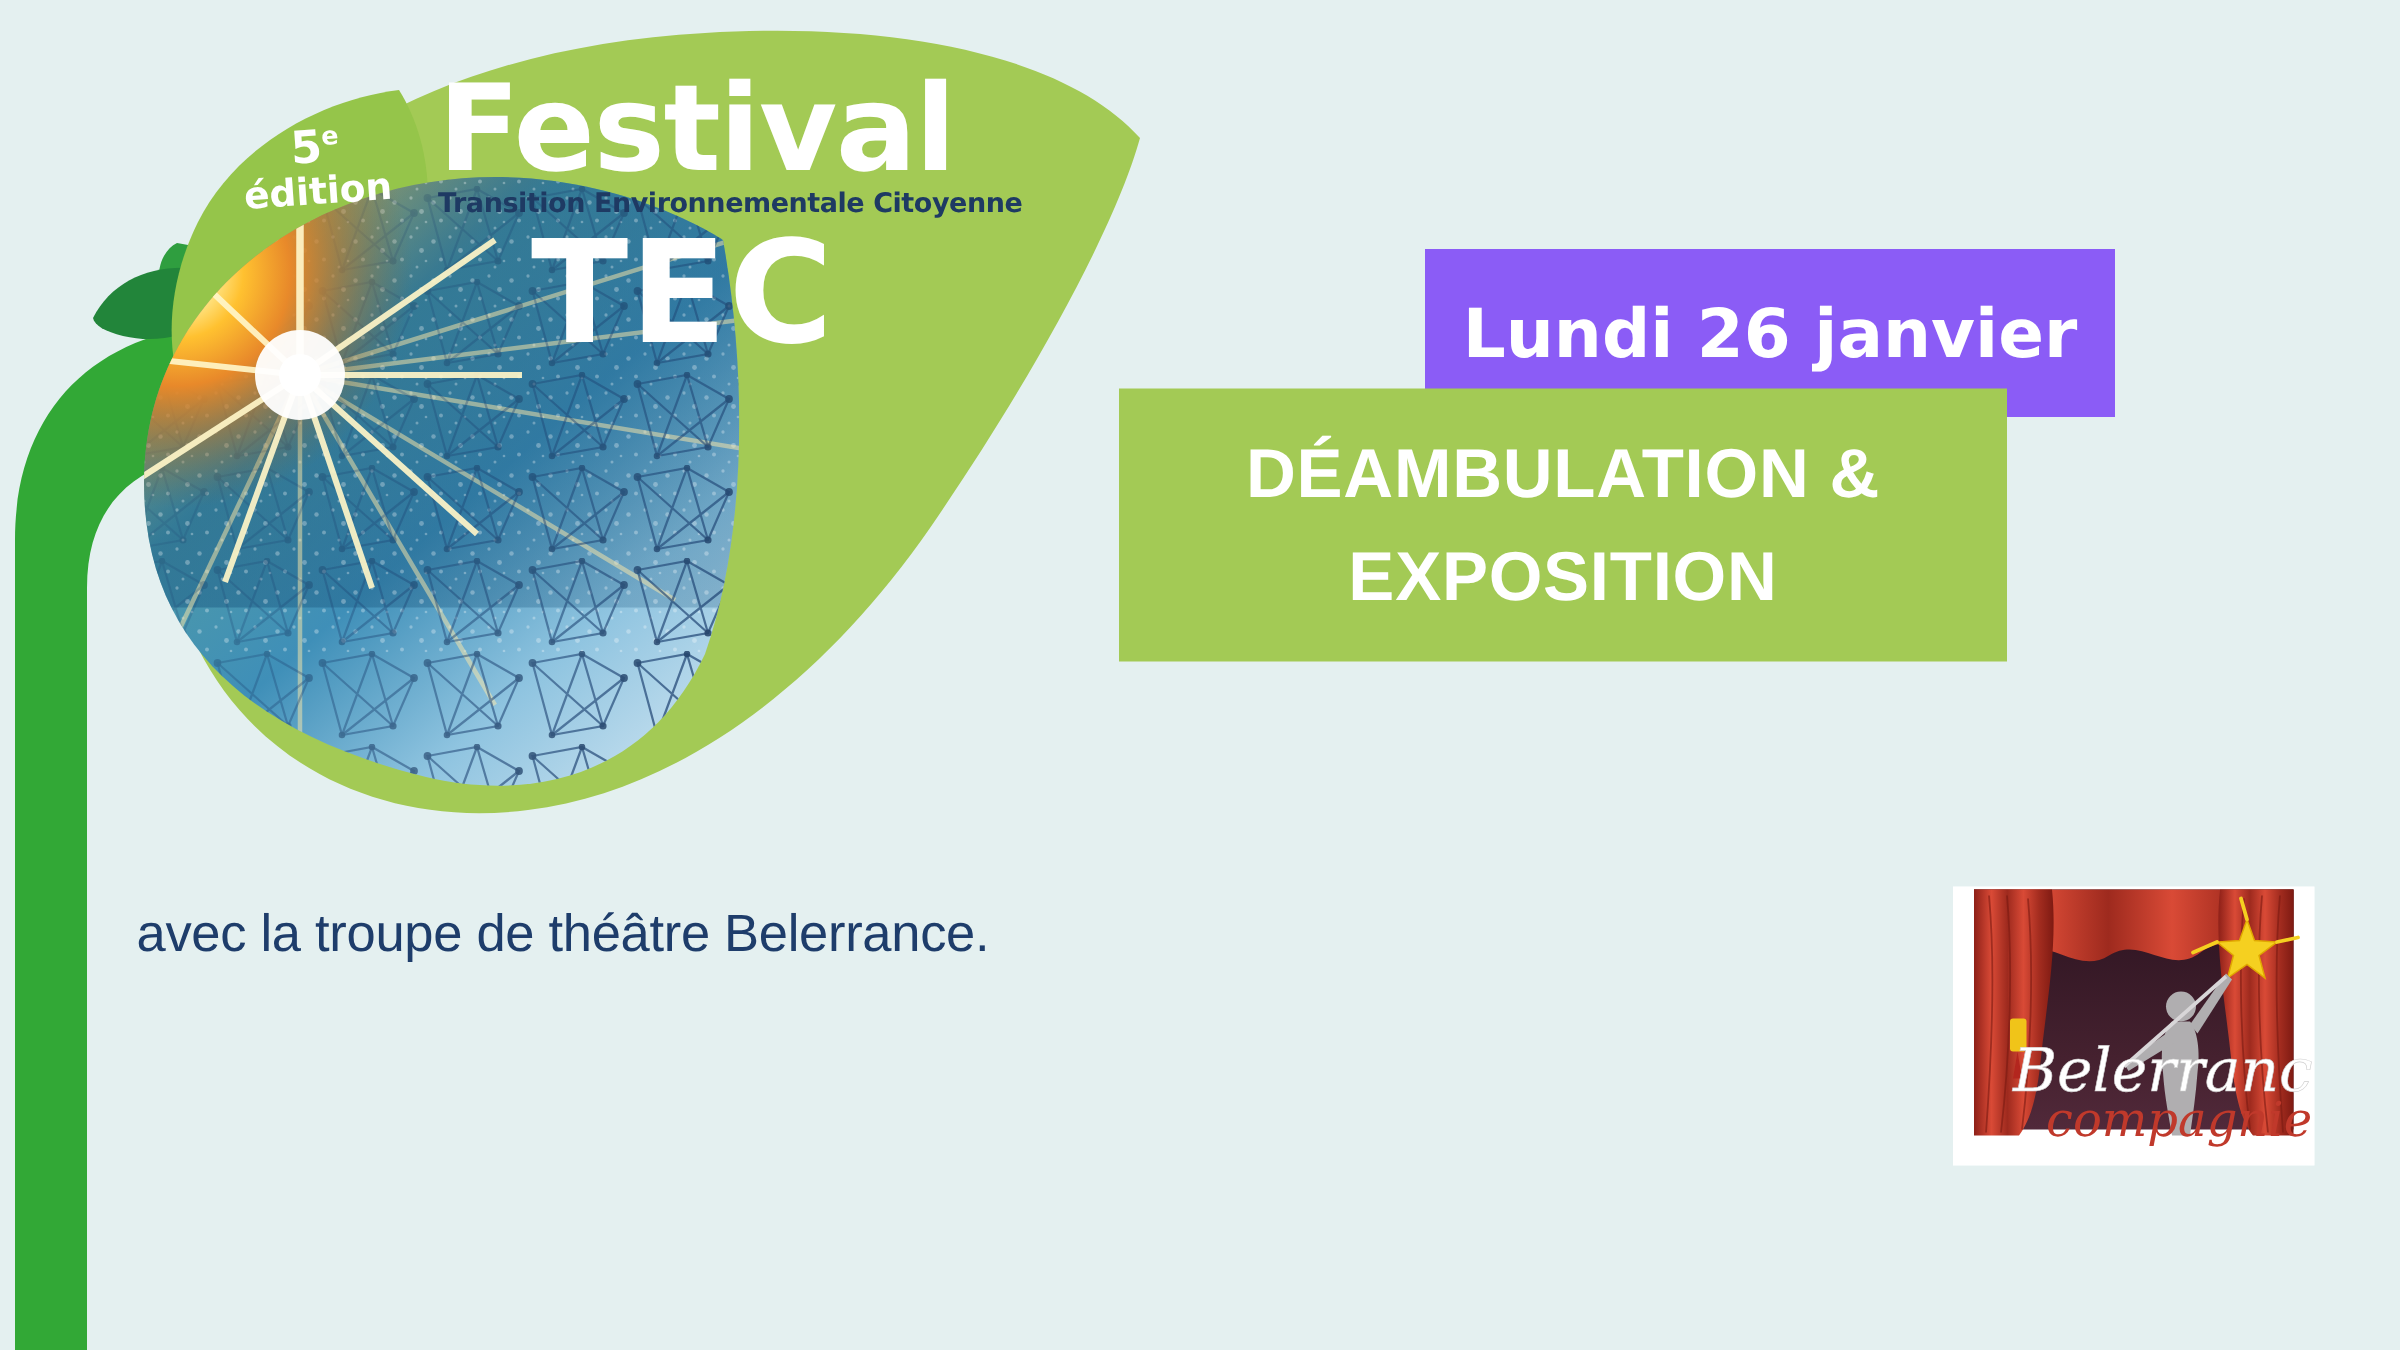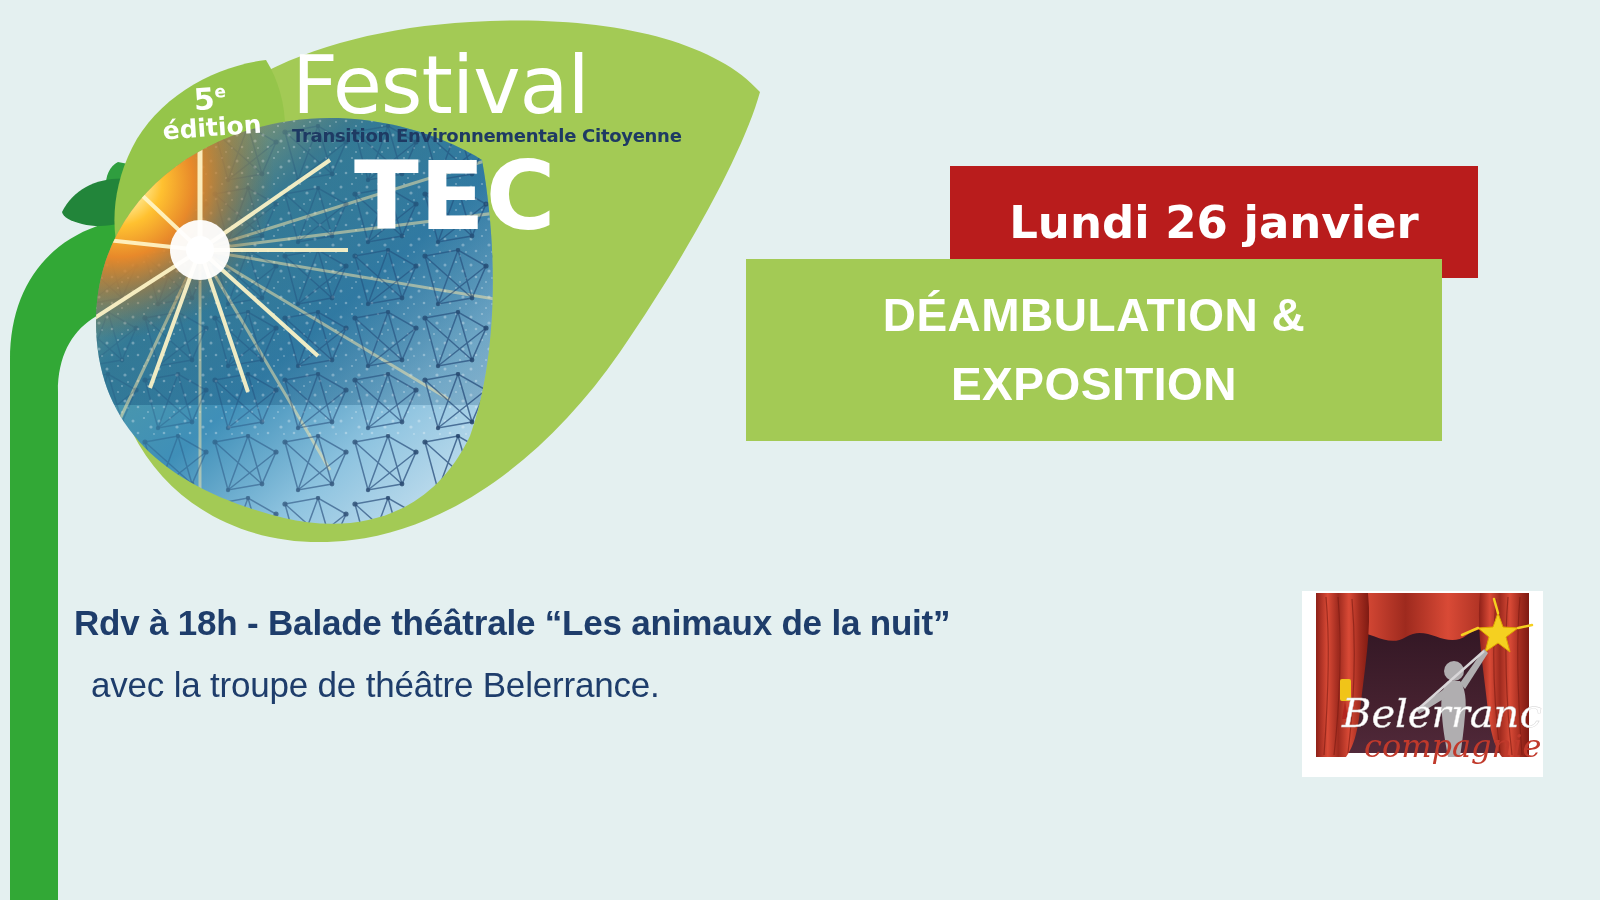--- a/index.html
+++ b/index.html
@@ -16,21 +16,21 @@
   
   #plant-graphic { position:absolute; left:0; top:0; width:800px; height:900px; }
 
   
   .logo-text-block {
     position:absolute; left:292px; top:48px; width:340px;
     text-align:left; pointer-events:none;
   }
   #festival-word {
     font-family:"DejaVu Sans", sans-serif;
-    font-weight:normal; font-size:80px; line-height:0.95;
+    font-weight:bold; font-size:80px; line-height:0.95;
     color:#ffffff; letter-spacing:-1px;
   }
   #festival-tagline {
     font-family:"DejaVu Sans", sans-serif;
     font-weight:bold; font-size:18px; line-height:1.15;
     color:#1e3a63; letter-spacing:-0.3px; margin-top:2px;
     white-space:nowrap;
   }
   #tec-word {
     font-family:"DejaVu Sans", sans-serif;
@@ -46,34 +46,34 @@
     font-family:"DejaVu Sans", sans-serif; font-weight:bold;
     transform:rotate(-4deg);
   }
   #edition-number { font-size:30px; line-height:1.0; }
   #edition-number sup { font-size:17px; vertical-align:super; }
   #edition-word { font-size:25px; line-height:1.1; }
 
   
   #date-banner {
     position:absolute; left:950px; top:166px;
-    width:528px; height:112px;
-    background:#b91c1c;
+    width:460px; height:112px;
+    background:#8b5cf6;
     display:flex; align-items:center; justify-content:center;
   }
   #date-banner-label {
     font-family:"DejaVu Sans", sans-serif; font-weight:bold;
     font-size:45px; color:#ffffff; letter-spacing:0px;
     white-space:nowrap;
   }
 
   
   #event-banner {
     position:absolute; left:746px; top:259px;
-    width:696px; height:182px;
+    width:592px; height:182px;
     background:#a3ca55;
     display:flex; align-items:center; justify-content:center;
     padding:12px 24px;
   }
   #event-banner-label {
     font-family:"Liberation Sans", sans-serif; font-weight:bold;
     font-size:46px; line-height:1.5; color:#ffffff;
     text-align:center; letter-spacing:0.5px;
   }
 
@@ -259,21 +259,20 @@
   </div>
 
   <div id="event-banner">
     <div id="event-banner-label">
       <div>DÉAMBULATION &amp;</div>
       <div>EXPOSITION</div>
     </div>
   </div>
 
   <div id="description">
-    <div class="desc-line bold">Rdv à 18h - Balade théâtrale “Les animaux de la nuit”</div>
     <div class="desc-line regular">avec la troupe de théâtre Belerrance.</div>
   </div>
 
   <div id="troupe-logo">
     <svg viewBox="0 0 241 186" xmlns="http://www.w3.org/2000/svg">
       <defs>
         <linearGradient id="curtainG" x1="0%" y1="0%" x2="100%" y2="0%">
           <stop offset="0%" stop-color="#8e2018"></stop>
           <stop offset="22%" stop-color="#d94a36"></stop>
           <stop offset="42%" stop-color="#9e2a1e"></stop>

